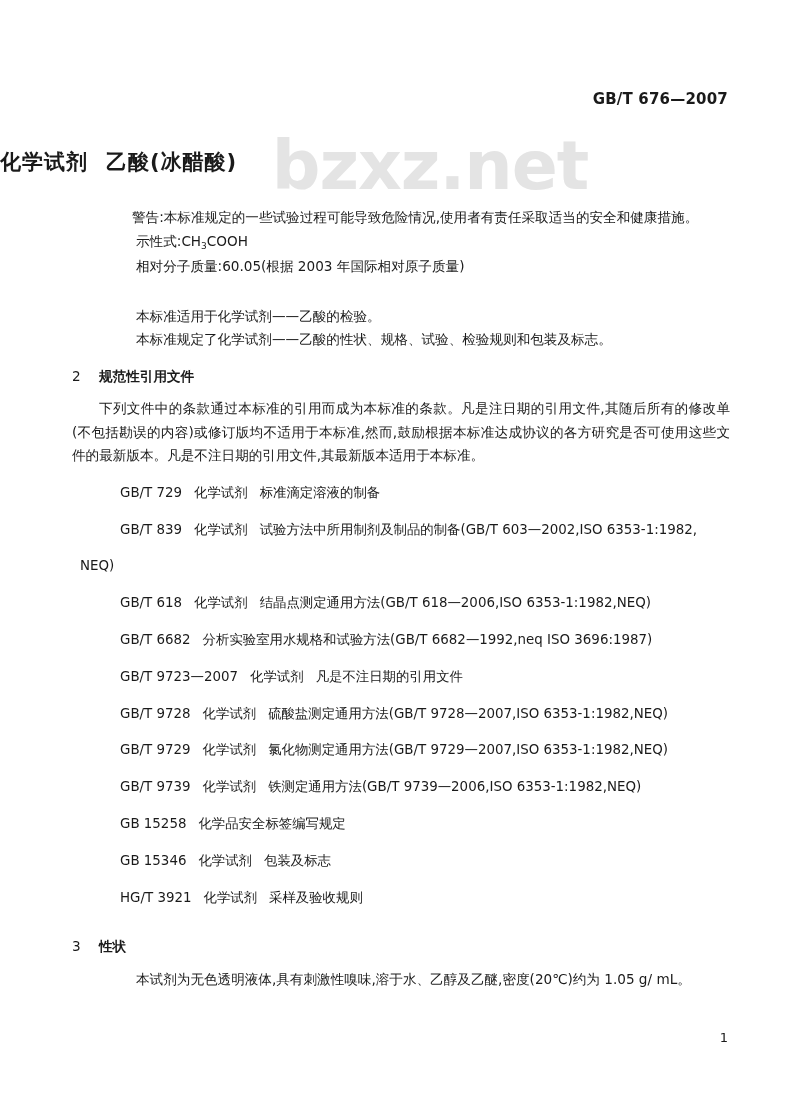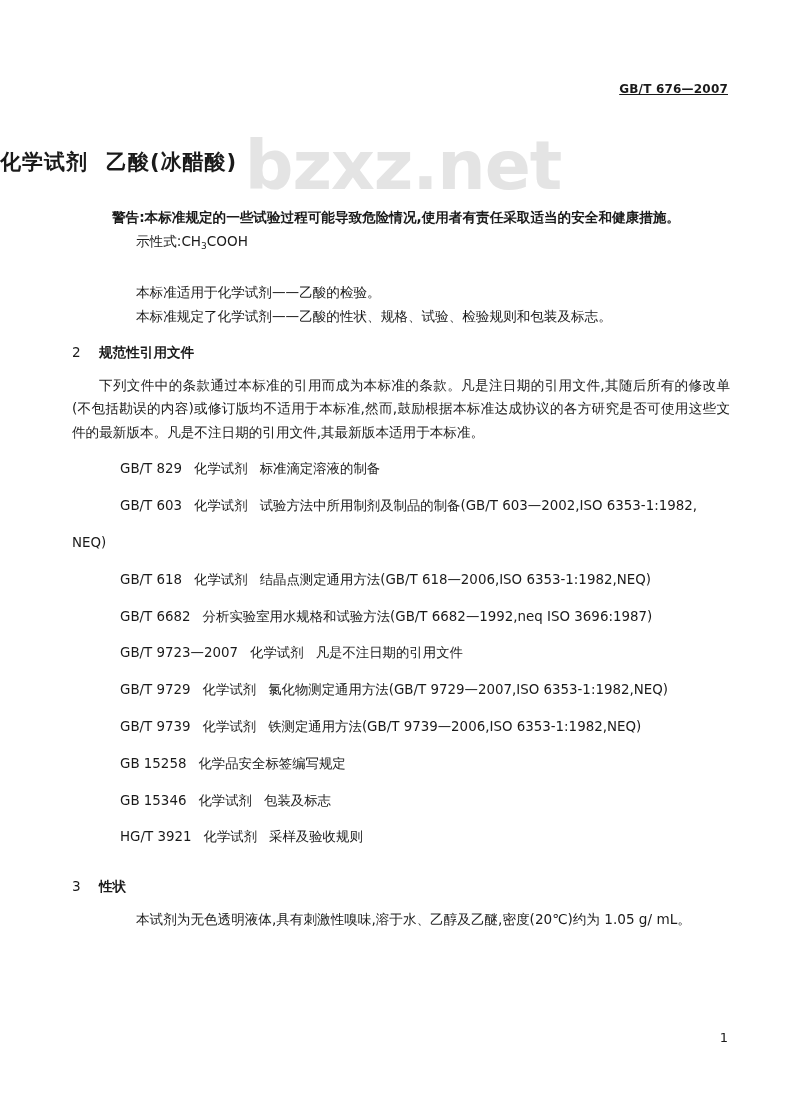--- a/index.html
+++ b/index.html
@@ -17,33 +17,32 @@
   .page {
     position: absolute;
     left: 0; top: 0;
     width: 800px;
     height: 1100px;
   }
 
   
   .doc-header {
     position: absolute;
-    top: 82px;
+    top: 90px;
     right: 72px;
-    font-size: 12px;
+    font-size: 15px;
     letter-spacing: 0.2px;
     white-space: nowrap;
-    text-decoration: underline;
   }
   .doc-header .gbt { font-weight: bold; }
 
   
   .watermark {
     position: absolute;
-    left: 153px;
+    left: 180px;
     top: 131px;
     width: 500px;
     height: 70px;
     font-size: 68px;
     font-weight: bold;
     letter-spacing: -1px;
     color: #e4e4e4;
     line-height: 70px;
     text-align: center;
     user-select: none;
@@ -75,21 +74,21 @@
 
   .para {
     font-size: 13.6px;
     line-height: 23.5px;
     text-align: justify;
     margin: 0;
   }
   .ind1 { margin-left: 64px; }
   .ind-first { text-indent: 27px; }
 
-  .warn { font-weight: bold; margin-left: 40px; }
+  .warn { font-weight: normal; margin-left: 60px; }
 
   .sec-head {
     font-size: 13.6px;
     font-weight: bold;
     margin: 0;
     line-height: 23.5px;
   }
   .sec-head .num {
     display: inline-block;
     width: 27px;
@@ -104,21 +103,21 @@
     font-size: 13.4px;
     line-height: 23.4px;
     margin-left: 48px;
     white-space: nowrap;
   }
   .refline .code { display: inline-block; }
   .refline .sp2 { display: inline-block; width: 12px; }
   .refcont {
     font-size: 13.4px;
     line-height: 23.4px;
-    margin-left: 0;
+    margin-left: 8px;
   }
 
   sub { font-size: 9px; vertical-align: baseline; position: relative; top: 3px; }
 
   
   .page-num {
     position: absolute;
     right: 72px;
     top: 1030px;
     font-size: 13px;
@@ -139,40 +138,42 @@
   <div class="doc-title">
     <span>化学试剂</span><span class="sp"></span><span>乙酸(冰醋酸)</span>
   </div>
 
   <div class="content">
 
     <p class="para warn">警告:本标准规定的一些试验过程可能导致危险情况,使用者有责任采取适当的安全和健康措施。</p>
 
     <p class="para ind1"><span>示性式:</span><span>CH</span><sub>3</sub><span>COOH</span></p>
 
+    <p class="para ind1">相对分子质量:60.05(根据 2003 年国际相对原子质量)</p>
 
     <div class="gap-l"></div>
 
     <div class="gap-s"></div>
     <p class="para ind1">本标准适用于化学试剂——乙酸的检验。</p>
     <p class="para ind1">本标准规定了化学试剂——乙酸的性状、规格、试验、检验规则和包装及标志。</p>
 
     <div class="gap-m"></div>
 
     <p class="sec-head"><span class="num">2</span><span>规范性引用文件</span></p>
     <div class="gap-s"></div>
     <p class="para ind-first">下列文件中的条款通过本标准的引用而成为本标准的条款。凡是注日期的引用文件,其随后所有的修改单(不包括勘误的内容)或修订版均不适用于本标准,然而,鼓励根据本标准达成协议的各方研究是否可使用这些文件的最新版本。凡是不注日期的引用文件,其最新版本适用于本标准。</p>
 
     <div id="ref-list">
-        <p class="refline"><span class="code">GB/T 829</span><span class="sp2"></span><span>化学试剂</span><span class="sp2"></span><span>标准滴定溶液的制备</span></p>
-        <p class="refline"><span class="code">GB/T 603</span><span class="sp2"></span><span>化学试剂</span><span class="sp2"></span><span>试验方法中所用制剂及制品的制备(GB/T 603—2002,ISO 6353-1:1982,</span></p>
+        <p class="refline"><span class="code">GB/T 729</span><span class="sp2"></span><span>化学试剂</span><span class="sp2"></span><span>标准滴定溶液的制备</span></p>
+        <p class="refline"><span class="code">GB/T 839</span><span class="sp2"></span><span>化学试剂</span><span class="sp2"></span><span>试验方法中所用制剂及制品的制备(GB/T 603—2002,ISO 6353-1:1982,</span></p>
         <p class="refcont">NEQ)</p>
         <p class="refline"><span class="code">GB/T 618</span><span class="sp2"></span><span>化学试剂</span><span class="sp2"></span><span>结晶点测定通用方法(GB/T 618—2006,ISO 6353-1:1982,NEQ)</span></p>
         <p class="refline"><span class="code">GB/T 6682</span><span class="sp2"></span><span>分析实验室用水规格和试验方法(GB/T 6682—1992,neq ISO 3696:1987)</span></p>
         <p class="refline"><span class="code">GB/T 9723—2007</span><span class="sp2"></span><span>化学试剂</span><span class="sp2"></span><span>凡是不注日期的引用文件</span></p>
+        <p class="refline"><span class="code">GB/T 9728</span><span class="sp2"></span><span>化学试剂</span><span class="sp2"></span><span>硫酸盐测定通用方法(GB/T 9728—2007,ISO 6353-1:1982,NEQ)</span></p>
         <p class="refline"><span class="code">GB/T 9729</span><span class="sp2"></span><span>化学试剂</span><span class="sp2"></span><span>氯化物测定通用方法(GB/T 9729—2007,ISO 6353-1:1982,NEQ)</span></p>
         <p class="refline"><span class="code">GB/T 9739</span><span class="sp2"></span><span>化学试剂</span><span class="sp2"></span><span>铁测定通用方法(GB/T 9739—2006,ISO 6353-1:1982,NEQ)</span></p>
         <p class="refline"><span class="code">GB 15258</span><span class="sp2"></span><span>化学品安全标签编写规定</span></p>
         <p class="refline"><span class="code">GB 15346</span><span class="sp2"></span><span>化学试剂</span><span class="sp2"></span><span>包装及标志</span></p>
         <p class="refline"><span class="code">HG/T 3921</span><span class="sp2"></span><span>化学试剂</span><span class="sp2"></span><span>采样及验收规则</span></p>
       </div>
 
     <div class="gap-m"></div>
 
     <p class="sec-head"><span class="num">3</span><span>性状</span></p>

